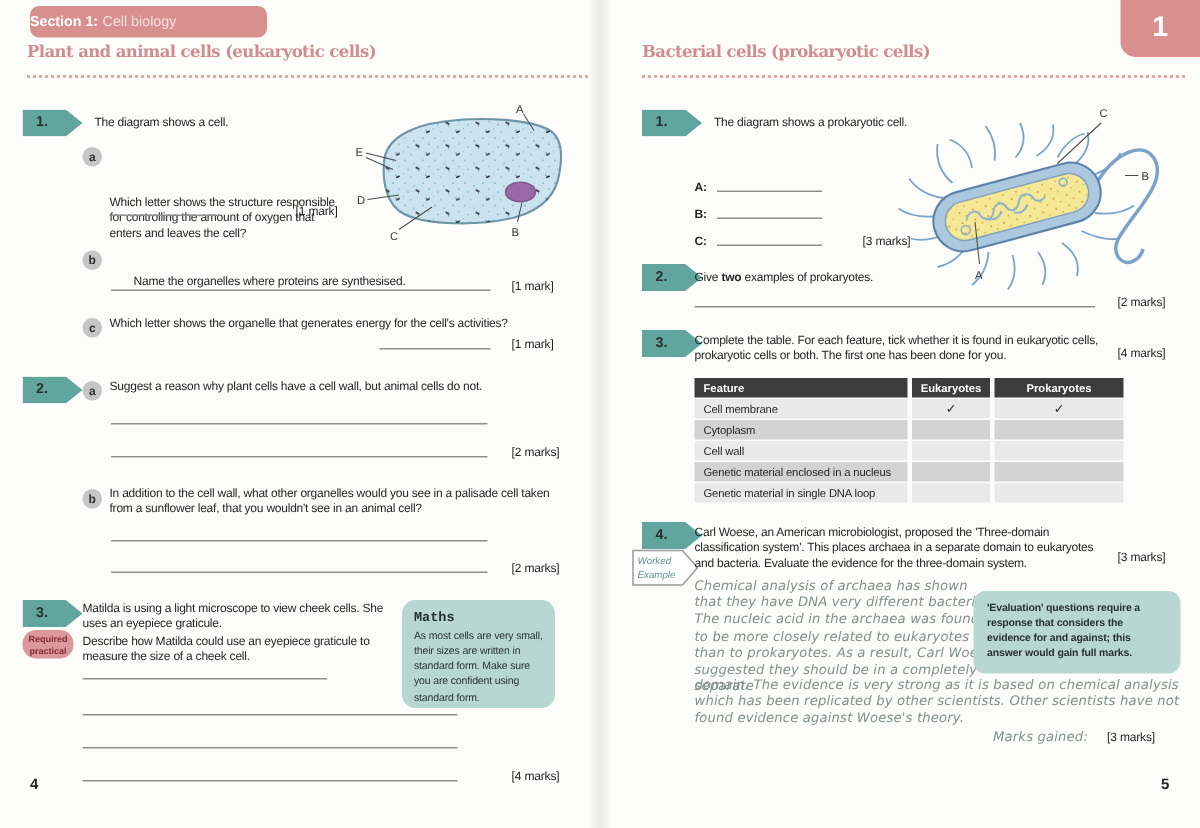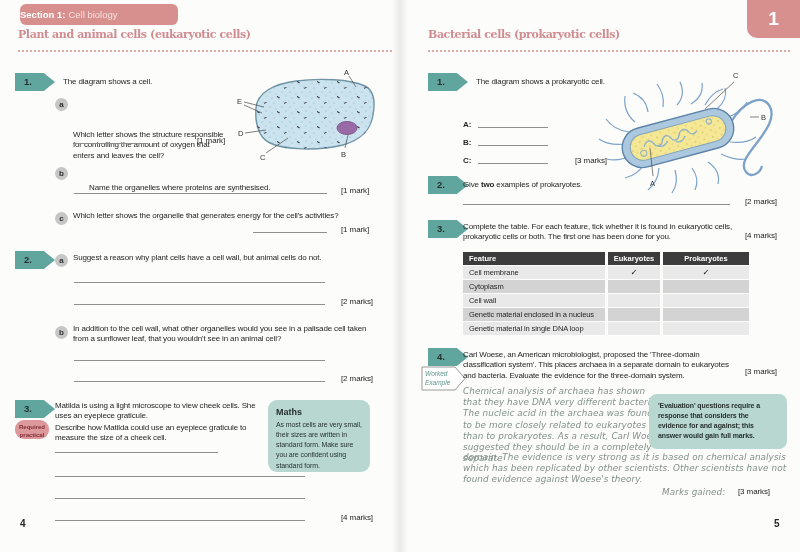--- a/index.html
+++ b/index.html
@@ -17,21 +17,21 @@
   .dotted{position:absolute;border-bottom:2px dotted #dfa9a8;height:0;}
   .qbadge{position:absolute;width:40px;height:18px;background:#61a69e;
          clip-path:polygon(0 0,72% 0,100% 50%,72% 100%,0 100%);
          font-weight:bold;font-size:9.5px;line-height:18px;padding-left:9px;box-sizing:border-box;color:#26302f;}
   .letter{position:absolute;width:13px;height:13px;border-radius:50%;background:#c6c6c6;
          font-size:8px;font-weight:bold;text-align:center;line-height:13px;color:#303030;}
   .qtext{position:absolute;font-size:8px;letter-spacing:-0.15px;line-height:1.3;color:#262626;}
   .line{position:absolute;border-bottom:1px solid #8f8f8f;height:0;}
   .marks{position:absolute;font-size:8px;color:#262626;letter-spacing:-0.1px;white-space:nowrap;}
   .greenbox{position:absolute;background:#b7d7d0;border-radius:9px;box-sizing:border-box;padding:7px 8px;}
-  .greenbox .gb-title{font-weight:bold;font-size:9px;color:#25302e;margin-bottom:3px;}
+  .greenbox .gb-title{font-weight:bold;font-size:9px;color:#25302e;margin-bottom:3px;font-family:Liberation Mono, monospace;}
   .greenbox .gb-text{font-size:7px;letter-spacing:-0.1px;line-height:1.45;color:#2a3432;}
   .tipbox{position:absolute;background:#b7d7d0;border-radius:8px;box-sizing:border-box;padding:7px 9px;
          font-size:7px;font-weight:bold;letter-spacing:-0.1px;line-height:1.45;color:#27312f;}
   .rp-badge{position:absolute;background:#dd989b;border-radius:9px;width:34px;height:19px;
          font-size:6px;font-weight:bold;color:#7e2e36;text-align:center;line-height:1.35;padding-top:3px;box-sizing:border-box;}
   .corner-tab{position:absolute;right:0;top:0;width:53px;height:38px;background:#d8908f;
          border-bottom-left-radius:10px;color:#ffffff;font-weight:bold;font-size:19px;
          text-align:center;line-height:38px;}
   .pagenum{position:absolute;font-size:10px;font-weight:bold;color:#262626;}
   .hand{position:absolute;font-family:"DejaVu Sans",sans-serif;font-style:italic;font-size:8.8px;

